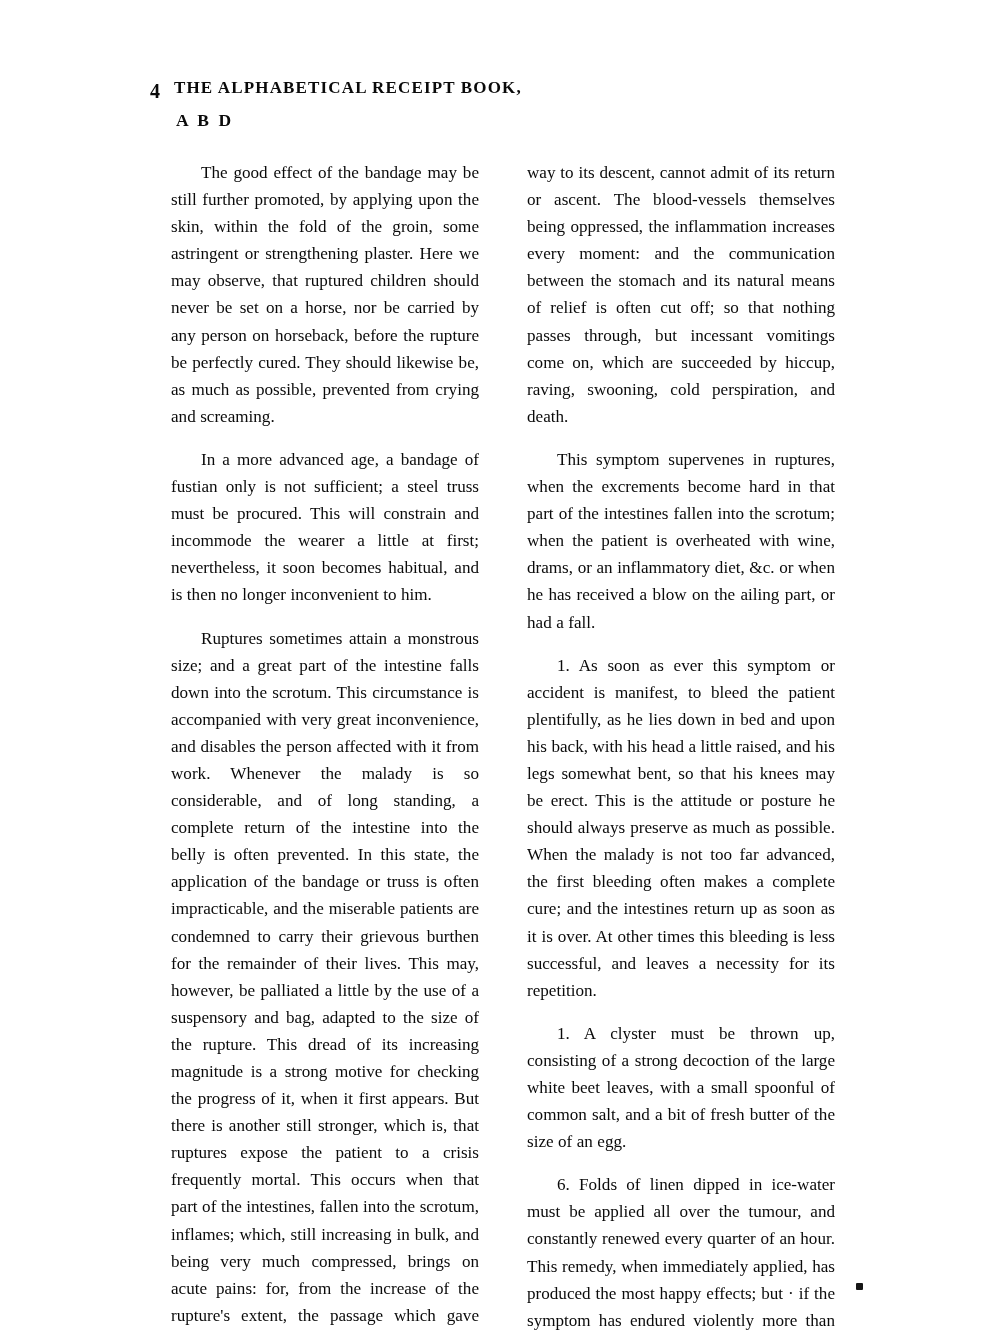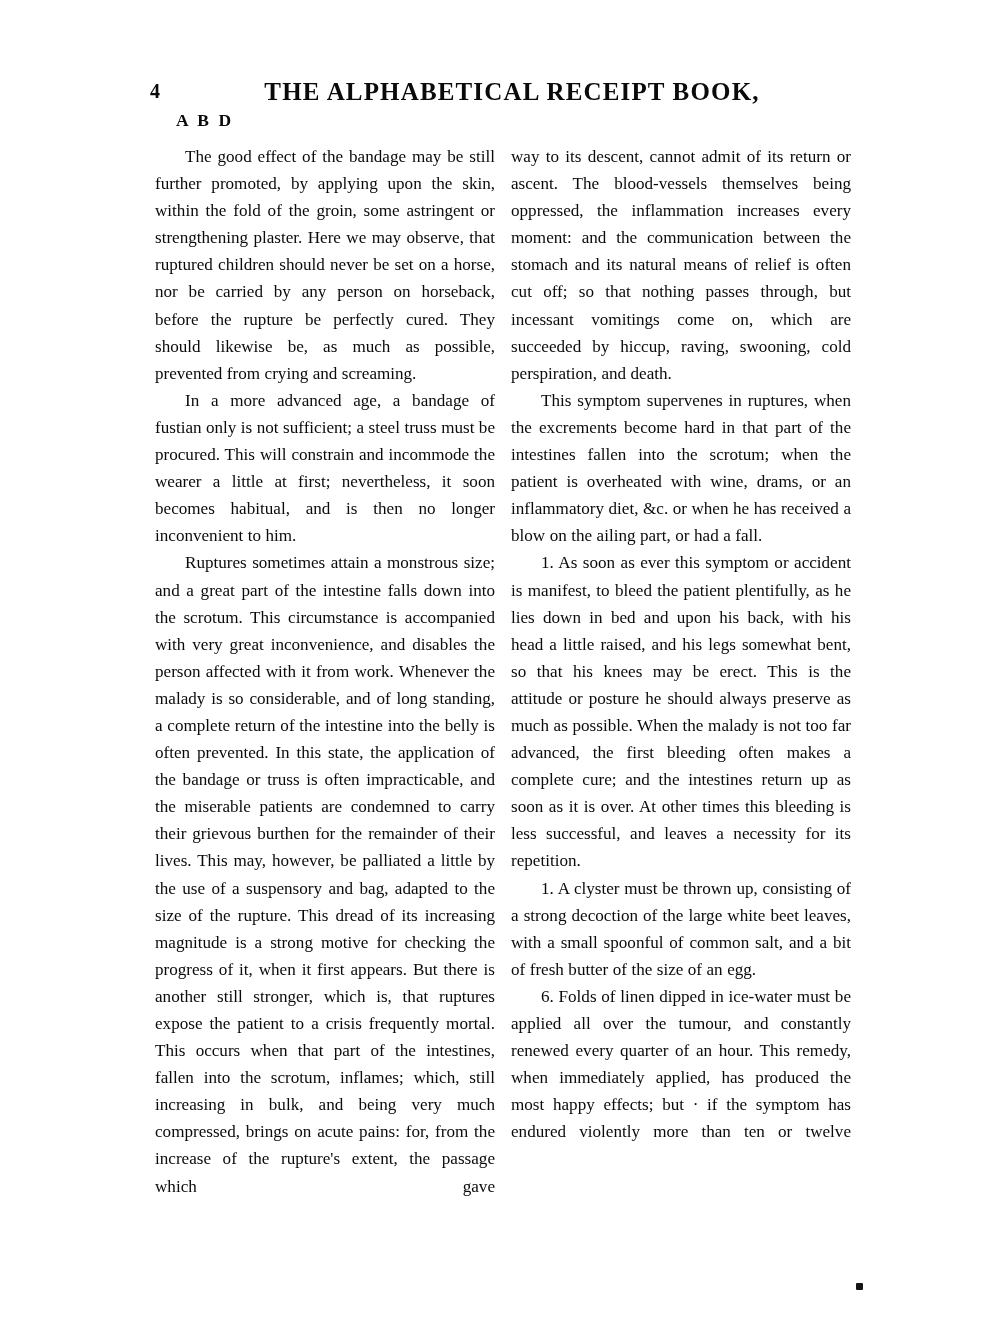--- a/index.html
+++ b/index.html
@@ -41,22 +41,22 @@
     top: 2px;
     font-size: 20px;
     font-weight: 700;
     letter-spacing: 0.2px;
   }
   .head-title {
     position: absolute;
     left: 0;
     top: 0;
     width: 700px;
-    text-align: center;
-    font-size: 25px;
+    text-align: left;
+    font-size: 17px;
     font-weight: 700;
     letter-spacing: 1.15px;
     text-indent: 24px;
   }
   .head-sub {
     position: absolute;
     left: 150px;
     top: 110px;
     width: 700px;
     text-align: left;
@@ -77,21 +77,21 @@
   .col {
     position: absolute;
     top: 0;
     width: 340px;
     height: 1135px;
   }
   .col-left  { left: 0px; }
   .col-right { left: 356px; }
 
   .col p {
-    margin: 0;
+    margin: 16px;
     font-size: 17.1px;
     line-height: 27.1px;
     text-align: justify;
     text-align-last: left;
     text-justify: inter-word;
     word-spacing: 0.2px;
     hyphens: none;
   }
   .col p.indent { text-indent: 30px; }
   .col p.flush  { text-indent: 0; }

